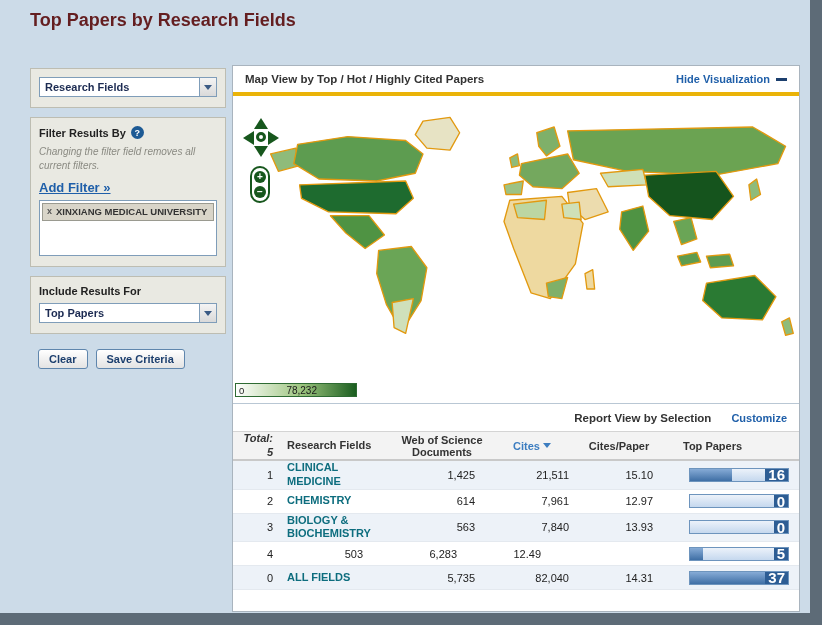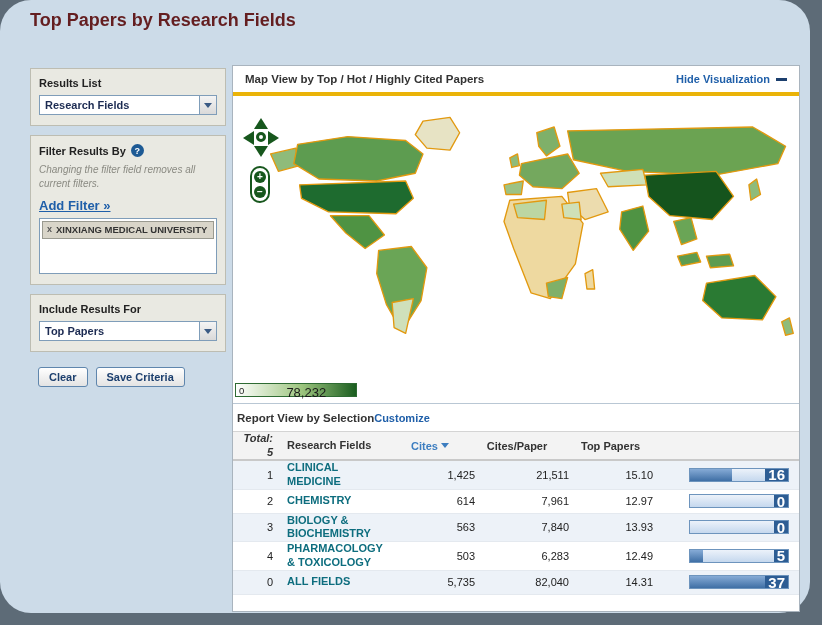--- a/index.html
+++ b/index.html
@@ -6,21 +6,20 @@
   html,body { width:822px; height:625px; }
   body {
     font-family:"Liberation Sans", sans-serif;
     background:#5d6b77;
     position:relative;
     overflow:hidden;
   }
   .frame {
     position:absolute; left:0; top:0; width:810px; height:613px;
     background:#ccdbe8;
-    border-radius:31px;
   }
   .page-title {
     position:absolute; left:30px; top:10px;
     font-size:18px; font-weight:bold; color:#641e20;
   }
 
   
   .sidebar { position:absolute; left:30px; top:68px; width:196px; display:flex; flex-direction:column; gap:9px; }
   .sb-panel {
     background:#e9e9e2; border:1px solid #bdbdb2; padding:8px 8px 10px 8px;
@@ -90,25 +89,25 @@
   }
   .zoom-btn {
     width:12px; height:12px; border-radius:50%; background:#17571d; color:#fff;
     font-size:10px; line-height:11px; text-align:center; font-weight:bold; cursor:pointer;
   }
 
   .legend { position:absolute; left:2px; bottom:6px; width:122px; height:14px;
     background:linear-gradient(to right,#ffffff,#9cc47e 55%,#1b5e20);
     border:1px solid #2e6b33; }
   .legend .lmin { position:absolute; left:3px; top:1px; font-size:9.5px; color:#222; }
-  .legend .lmax { position:absolute; left:42%; top:1px; font-size:13px; color:#1a1a1a; }
+  .legend .lmax { position:absolute; left:42%; top:1px; font-size:10px; color:#1a1a1a; }
 
   .report-header {
-    height:28px; display:flex; align-items:center; justify-content:flex-start;
-    padding:0 4px; border-top:1px solid #b9c7d4;
+    height:28px; display:flex; align-items:center; justify-content:flex-end;
+    padding:0 12px; border-top:1px solid #b9c7d4;gap:20px;
   }
 
   
   .tbl { display:flex; flex-direction:column; font-size:11px; color:#222; }
   .thead { display:flex; align-items:center; min-height:30px; background:#f3f3f3;
     border-top:1px solid #d4d4d4; border-bottom:2px solid #c9c9c9; font-weight:bold; color:#333; }
   .trow { display:flex; align-items:center; min-height:24px; border-bottom:1px solid #e4e9ef; }
   .trow.alt { background:#edf2f8; }
   .c-rank { width:48px; text-align:right; padding-right:8px; flex-shrink:0;}
   .c-field { width:112px; padding-left:6px; padding-right:4px; flex-shrink:0; line-height:1.25;}
@@ -133,21 +132,20 @@
 </head>
 <body>
 
 <div class="frame">
 
   <div class="page-title">Top Papers by Research Fields</div>
 
   <div class="sidebar">
 
     <div class="sb-panel">
-      <div class="sb-label">Results List</div>
       <div class="select">
         <span>Research Fields</span>
         <span class="sel-btn">
             <span class="tri-down"></span>
           </span>
       </div>
     </div>
 
     <div class="sb-panel">
       <div class="sb-label">
@@ -254,20 +252,24 @@
     </div>
 
     <div class="tbl">
 
       <div class="thead">
         <span class="c-rank">
           <span>Total:</span><br>
           <span>5</span>
         </span>
         <span class="c-field">Research Fields</span>
+        <span class="c-docs">
+          <span>Web of Science</span><br>
+          <span>Documents</span>
+        </span>
         <span class="c-cites">
           <span class="cites-hdr">
             <span>Cites</span>
             <span class="sort-tri"></span>
           </span>
         </span>
         <span class="c-cpp">Cites/Paper</span>
         <span class="c-bar">Top Papers</span>
       </div>
 
@@ -308,21 +310,20 @@
         <span class="c-bar">
             <span class="bar">
               <span class="fill" style="width: 0%;"></span>
               <span class="num">0</span>
             </span>
           </span>
       </div>
 
       <div class="trow">
         <span class="c-rank">4</span>
-        <span class="c-field"><a class="field-link">PHARMACOLOGY &amp; TOXICOLOGY</a></span>
         <span class="c-docs">503</span>
         <span class="c-cites">6,283</span>
         <span class="c-cpp">12.49</span>
         <span class="c-bar">
             <span class="bar">
               <span class="fill" style="width: 13.5135%;"></span>
               <span class="num">5</span>
             </span>
           </span>
       </div>

